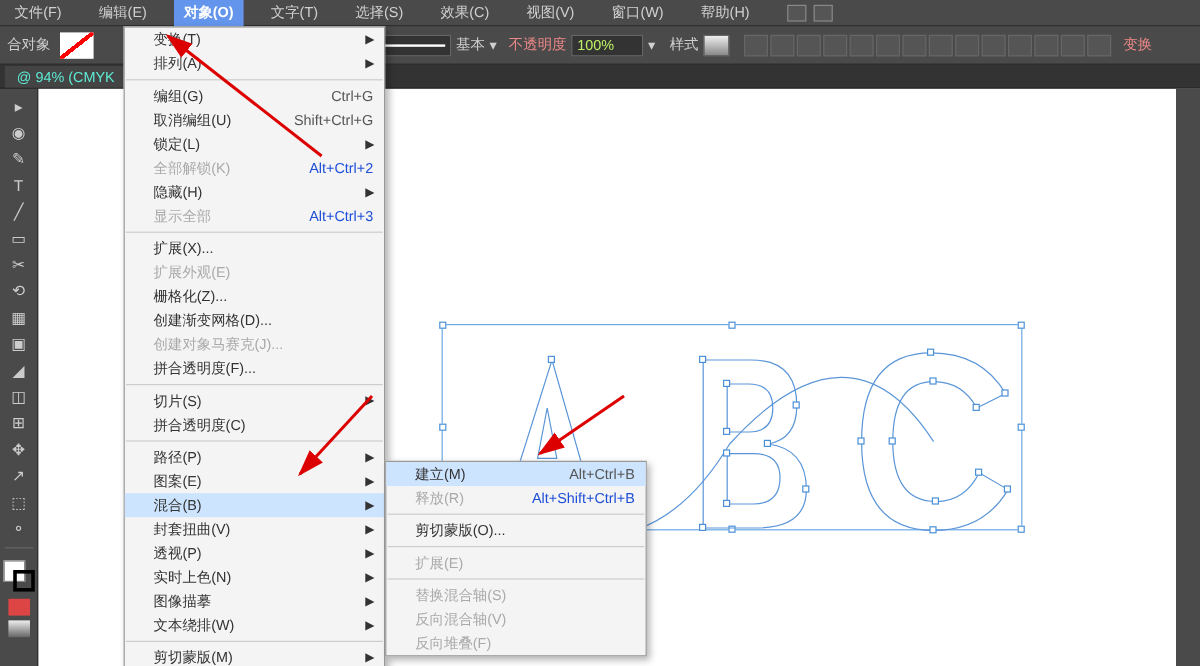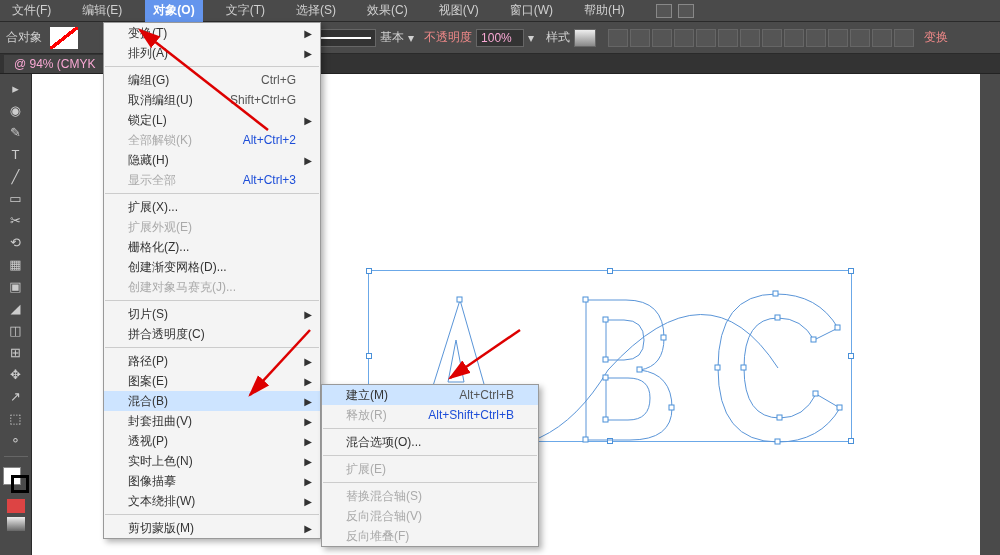--- a/index.html
+++ b/index.html
@@ -13,29 +13,29 @@
 .menubar .icon-box { width: 16px; height: 14px; border: 1px solid #888; background: #555; }
 
 
 .ctrlbar { height: 32px; background: #4a4a4a; display: flex; align-items: center; padding: 0 6px; border-bottom: 1px solid #2a2a2a; gap: 4px; }
 .ctrlbar .label { margin-right: 4px; }
 .ctrlbar .swatch { width: 28px; height: 22px; background: #fff; position: relative; }
 .ctrlbar .swatch::after { content:""; position:absolute; inset:0; background: linear-gradient(to bottom right, transparent 45%, red 45%, red 55%, transparent 55%); }
 .ctrlbar .stroke-box { width: 70px; height: 18px; background: #333; border: 1px solid #666; display:flex; align-items:center; padding:0 4px; }
 .ctrlbar .stroke-line { flex:1; height:2px; background:#fff; }
 .ctrlbar .opacity-label { color: #e88; margin-left: 6px; }
-.ctrlbar .field100 { width: 48px; height: 18px; background:#333; border:1px solid #666; color:#f9a8d4; padding:0 4px; display:flex; align-items:center; }
+.ctrlbar .field100 { width: 60px; height: 18px; background:#333; border:1px solid #666; color:#bef264; padding:0 4px; display:flex; align-items:center; }
 .ctrlbar .small-sw { width: 22px; height: 18px; border:1px solid #666; background:linear-gradient(#eee,#888); }
 .ctrlbar .btns { display:flex; gap:2px; margin-left:8px; }
 .ctrlbar .btn { width: 20px; height: 18px; border:1px solid #666; background:#555; }
 .ctrlbar .orange { color:#e88; margin-left:6px;text-align:center; }
 
 
 .doctab { height: 20px; background:#333; display:flex; align-items:center; padding-left:4px; border-bottom:1px solid #222; }
-.doctab .tab { background:#444; padding:2px 10px; color:#f9a8d4; }
+.doctab .tab { background:#444; padding:2px 10px; color:#5eead4; }
 
 
 .main { position:absolute; top:74px; left:0; right:0; bottom:0; display:flex; }
 .toolbar { width: 32px; background:#4a4a4a; border-right:1px solid #2a2a2a; display:flex; flex-direction:column; align-items:center; gap:2px; padding-top:4px; }
 .toolbar .tool { width: 24px; height: 20px; display:flex; align-items:center; justify-content:center; color:#ccc; font-size:13px; }
 .toolbar .sep { width:24px; height:1px; background:#666; margin:4px 0; }
 .toolbar .fillstroke { width:26px; height:26px; position:relative; margin-top:4px; }
 .toolbar .fillstroke .f { position:absolute; top:0; left:0; width:18px; height:18px; background:#fff; border:1px solid #888; }
 .toolbar .fillstroke .s { position:absolute; bottom:0; right:0; width:18px; height:18px; background:transparent; border:3px solid #000; }
 .toolbar .colorbox { width:18px; height:14px; background:#d44; margin-top:4px; }
@@ -43,21 +43,21 @@
 
 .canvas-area { flex:1; background:#fff; position:relative; overflow:hidden; }
 .canvas-area .rightshadow { position:absolute; top:0; right:0; width:20px; height:100%; background:#4a4a4a; }
 
 
 .menu { position:absolute; background:#f4f4f4; border:1px solid #999; box-shadow: 3px 3px 6px rgba(0,0,0,0.3); color:#333; z-index: 100; min-width: 210px; }
 .menu .item { display:flex; align-items:center; height:20px; padding:0 36px 0 24px; position:relative; cursor:default; }
 .menu .item.hover { background:#cde4ff; }
 .menu .item.disabled { color:#aaa; }
 .menu .item .arrow { position:absolute; right:8px; font-size:10px; }
-.menu .item .shortcut { position:absolute; right:24px; color:#555; }
+.menu .item .shortcut { position:absolute; right:9px; color:#555; }
 .menu .item.disabled .shortcut { color:#1d4ed8; }
 .menu .sep { height:1px; background:#ccc; margin:3px 1px; }
 
 #menu1 { top:22px; left:103px; width:218px; }
 #menu2 { top:384px; left:321px; width:218px; }
 
 
 .arrow-ann { position:absolute; z-index:200; pointer-events:none; }
 
 
@@ -249,20 +249,23 @@
     </div>
     <div class="item">
       <span>栅格化(Z)...</span>
     </div>
     <div class="item">
       <span>创建渐变网格(D)...</span>
     </div>
     <div class="item disabled">
       <span>创建对象马赛克(J)...</span>
     </div>
+    <div class="item">
+      <span>拼合透明度(F)...</span>
+    </div>
     <div class="sep"></div>
     <div class="item">
       <span>切片(S)</span>
       <span class="arrow">▶</span>
     </div>
     <div class="item">
       <span>拼合透明度(C)</span>
     </div>
     <div class="sep"></div>
     <div class="item">
@@ -308,21 +311,21 @@
     <div class="item hover">
       <span>建立(M)</span>
       <span class="shortcut">Alt+Ctrl+B</span>
     </div>
     <div class="item disabled">
       <span>释放(R)</span>
       <span class="shortcut">Alt+Shift+Ctrl+B</span>
     </div>
     <div class="sep"></div>
     <div class="item">
-      <span>混合选项(O)...</span>
+      <span>剪切蒙版(O)...</span>
     </div>
     <div class="sep"></div>
     <div class="item disabled">
       <span>扩展(E)</span>
     </div>
     <div class="sep"></div>
     <div class="item disabled">
       <span>替换混合轴(S)</span>
     </div>
     <div class="item disabled">

